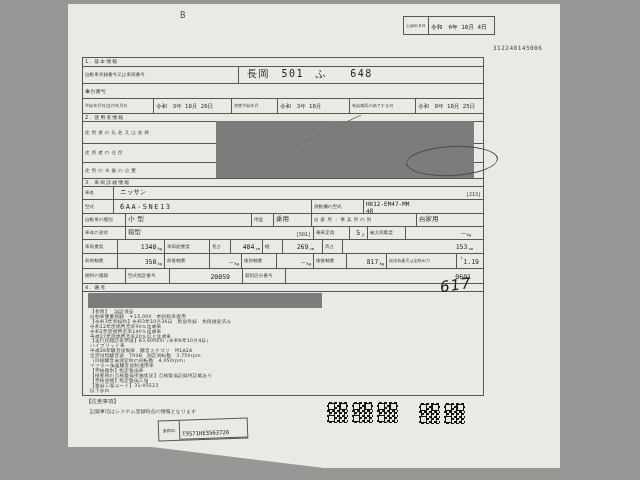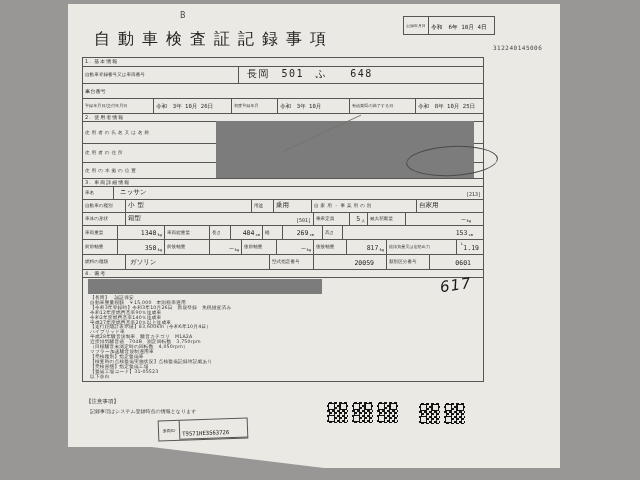--- a/index.html
+++ b/index.html
@@ -75,21 +75,20 @@
   .qr .f3{position:absolute;left:1px;bottom:1px;width:5px;height:5px;
       border:1.5px solid #111;background:#e8e7e2;}
 </style>
 </head>
 <body>
 
 <div class="photo">
   <div class="paper">
 
     <div class="corner-b">B</div>
-    <div class="doc-title">自動車検査証記録事項</div>
     <div class="rec-box">
       <div class="rec-label">記録年月日</div>
       <div class="rec-value">令和　6年 10月 4日</div>
     </div>
     <div class="doc-number">312240145006</div>
 
     <div class="form">
 
       <div class="row sec" style="height:8px">1. 基本情報</div>
 
@@ -129,20 +128,29 @@
       <div class="row sec" style="height:8px">3. 車両詳細情報</div>
 
       <div class="row" style="height:13px">
         <div class="c lc" style="flex:0 0 30px">車名</div>
         <div class="c vc" style="flex:1;padding-left:6px">
           <span>ニッサン</span>
           <span class="code">[213]</span>
         </div>
       </div>
 
+      <div class="row" style="height:14px">
+        <div class="c lc" style="flex:0 0 30px">型式</div>
+        <div class="c vc" style="flex:0 0 198px;letter-spacing:1.5px;font-size:7px;padding-left:6px">6AA-SNE13</div>
+        <div class="c lc" style="flex:0 0 52px">原動機の型式</div>
+        <div class="c vc eng" style="flex:1">
+          <span>HR12-EM47-MM</span>
+          <span>48</span>
+        </div>
+      </div>
 
       <div class="row" style="height:13px">
         <div class="c lc" style="flex:0 0 42px">自動車の種別</div>
         <div class="c vc" style="flex:0 0 126px;letter-spacing:3px">小型</div>
         <div class="c lc" style="flex:0 0 22px">用途</div>
         <div class="c vc" style="flex:0 0 38px">乗用</div>
         <div class="c lc sp" style="flex:0 0 105px">自家用・事業用の別</div>
         <div class="c vc" style="flex:1">自家用</div>
       </div>
 
@@ -211,21 +219,20 @@
         </div>
         <div class="c lc tiny" style="flex:0 0 70px">総排気量又は定格出力</div>
         <div class="c vc rt" style="flex:1;padding-right:4px">
           <span class="unit sup">L</span>
           <span>1.19</span>
         </div>
       </div>
 
       <div class="row" style="height:15px">
         <div class="c lc" style="flex:0 0 42px">燃料の種類</div>
-        <div class="c vc" style="flex:0 0 144px;padding-left:4px">ガソリン</div>
         <div class="c lc" style="flex:0 0 44px">型式指定番号</div>
         <div class="c vc rt" style="flex:0 0 73px;padding-right:12px">20059</div>
         <div class="c lc" style="flex:0 0 43px">類別区分番号</div>
         <div class="c vc rt" style="flex:1;padding-right:12px">0601</div>
       </div>
 
       <div class="row sec" style="height:8px">4. 備考</div>
 
       <div class="row" style="height:104px">
         <div class="redact remarks-redact"></div>

